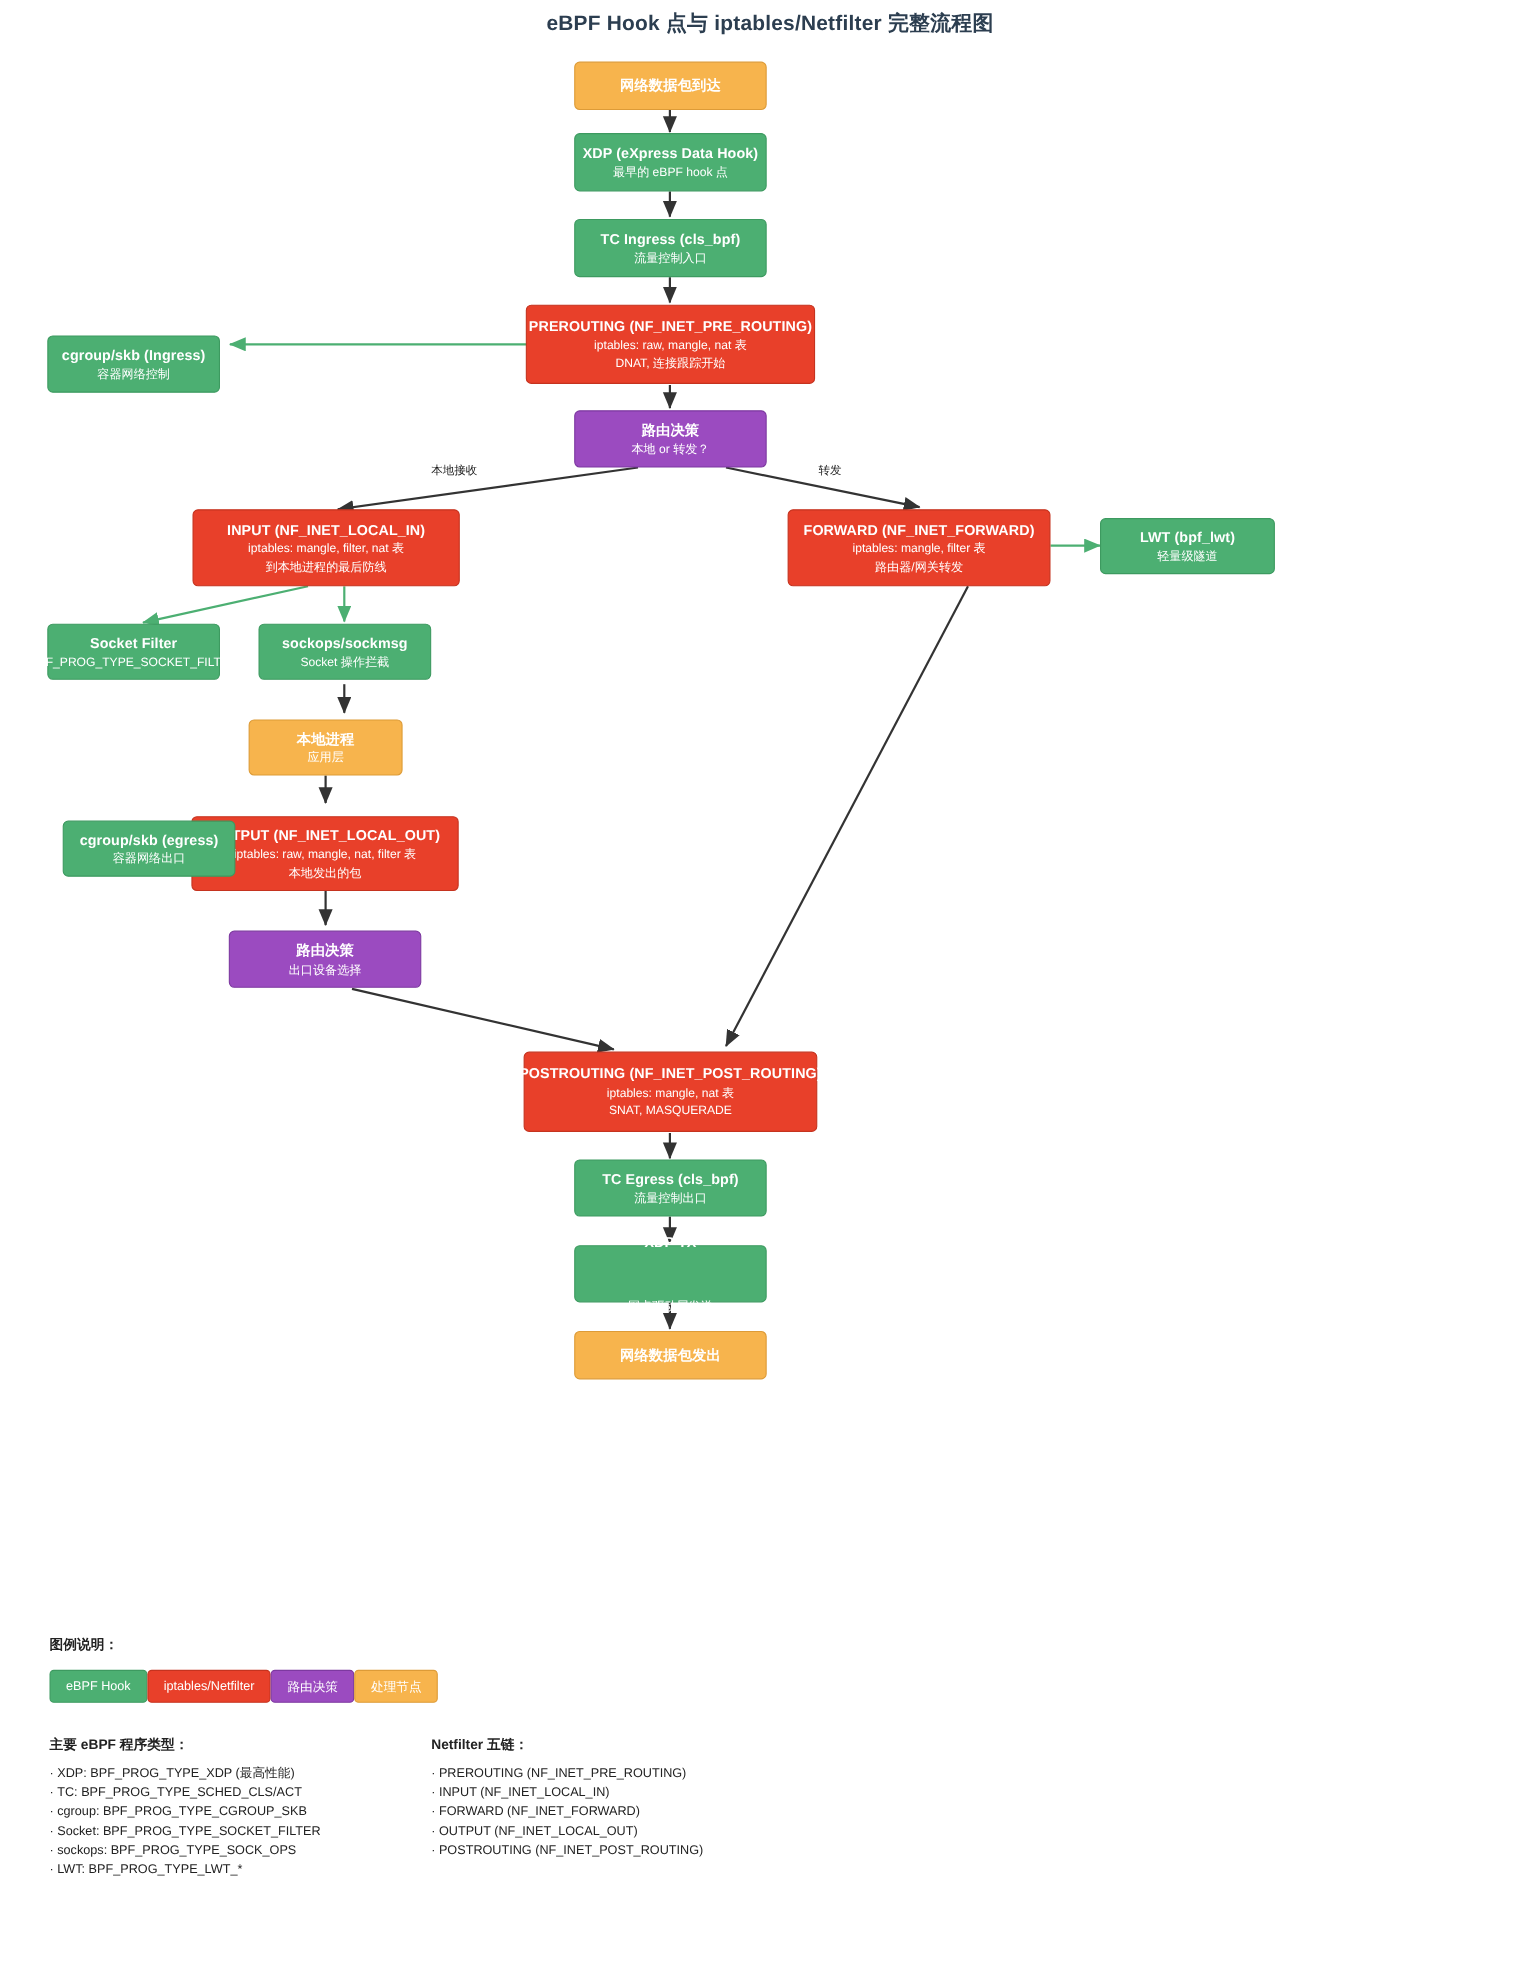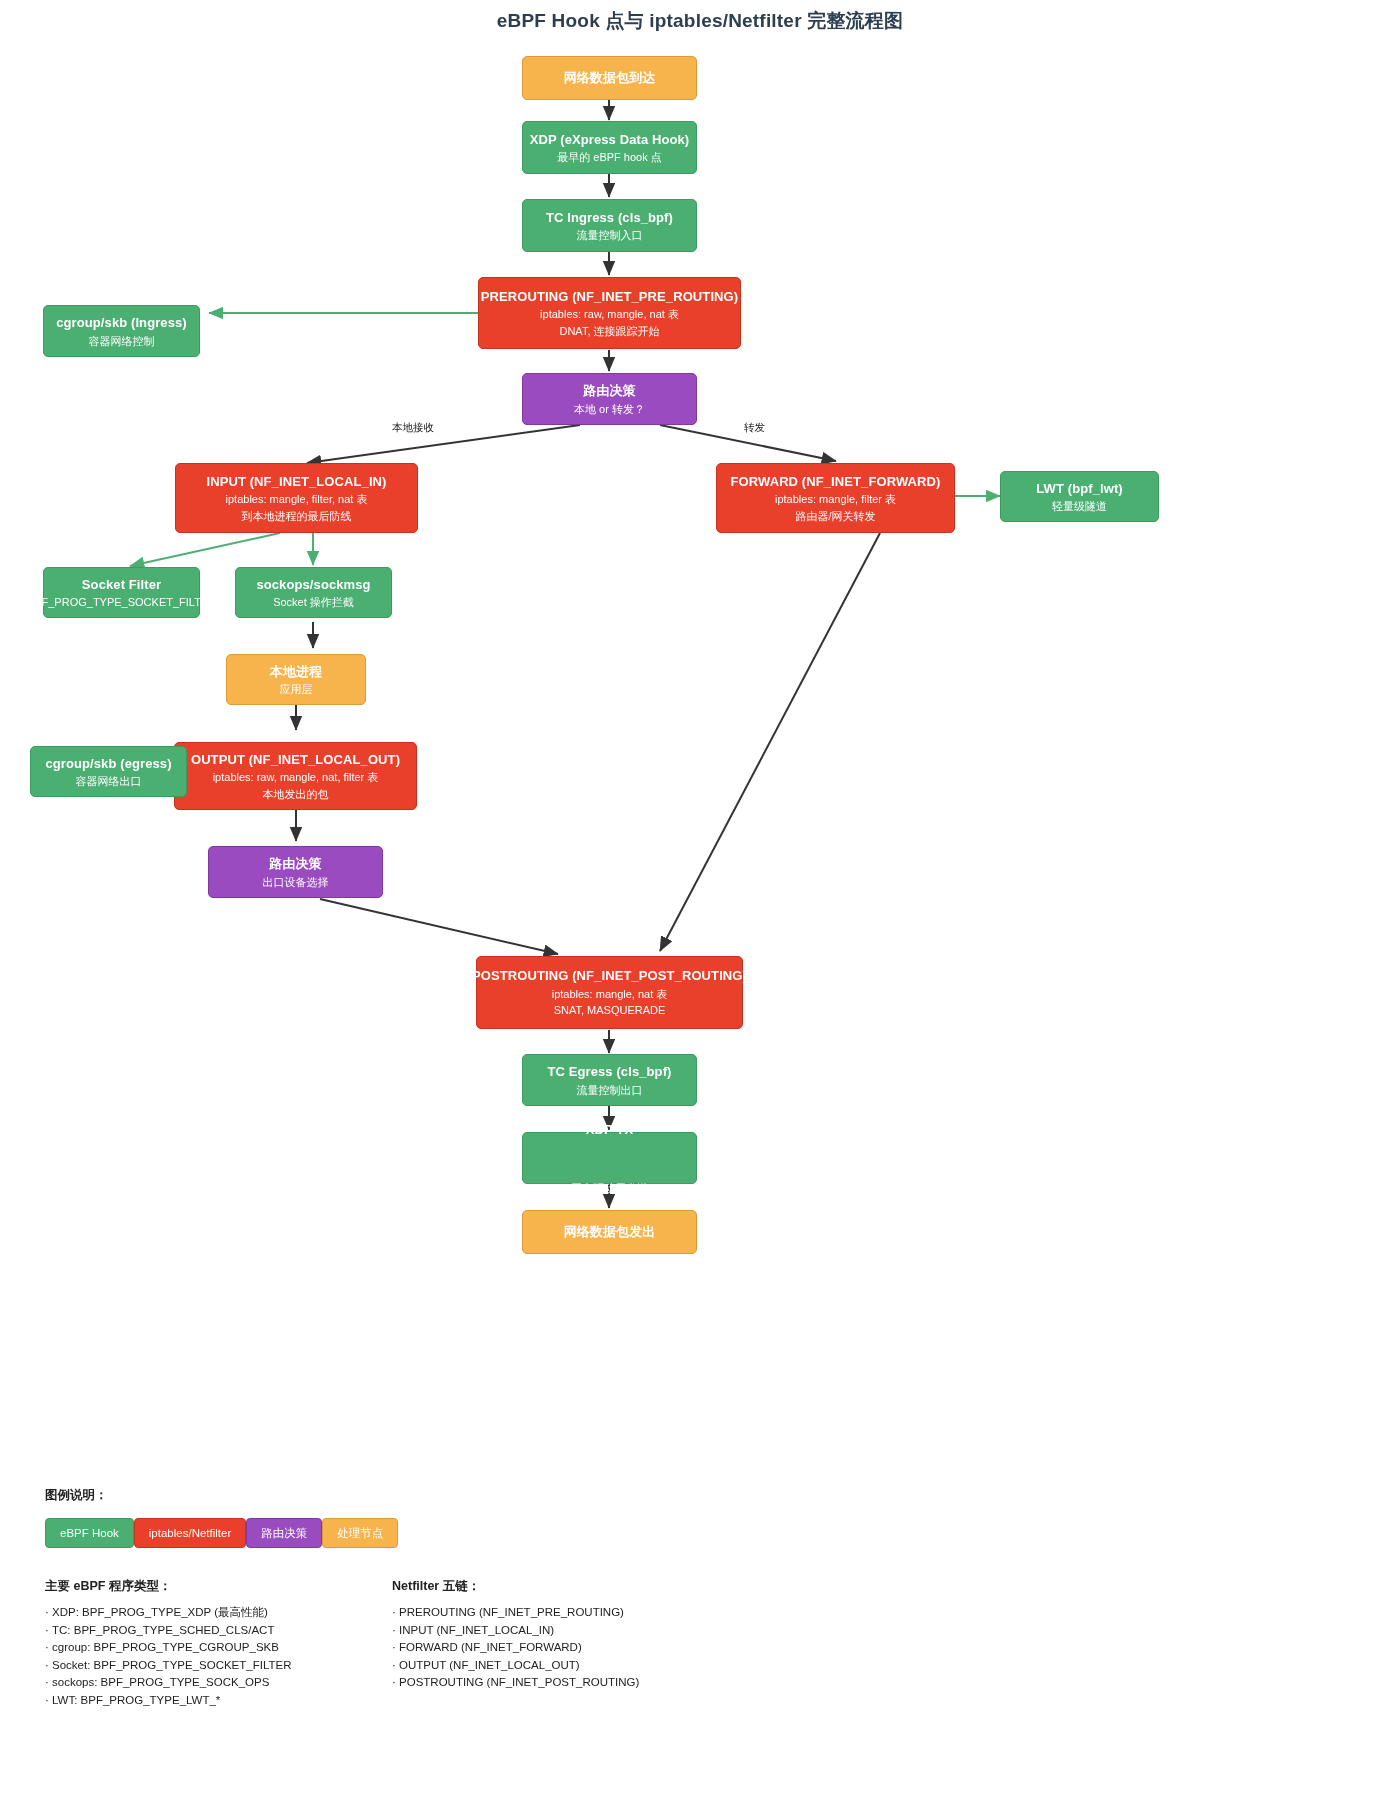--- a/index.html
+++ b/index.html
@@ -223,21 +223,21 @@
     <div class="n-title">本地进程</div>
     <div class="n-sub">应用层</div>
   </div>
 
   <div class="node n-red" style="left:174px; top:742px; width:243px; height:68px;">
     <div class="n-title">OUTPUT (NF_INET_LOCAL_OUT)</div>
     <div class="n-sub">iptables: raw, mangle, nat, filter 表</div>
     <div class="n-sub">本地发出的包</div>
   </div>
 
-  <div class="node n-green" style="left:30px; top:746px; width:157px; height:51px;">
+  <div class="node n-green" style="left:57px; top:746px; width:157px; height:51px;">
     <div class="n-title">cgroup/skb (egress)</div>
     <div class="n-sub">容器网络出口</div>
   </div>
 
   <div class="node n-purple" style="left:208px; top:846px; width:175px; height:52px;">
     <div class="n-title">路由决策</div>
     <div class="n-sub">出口设备选择</div>
   </div>
 
   <div class="node n-red" style="left:476px; top:956px; width:267px; height:73px;">

